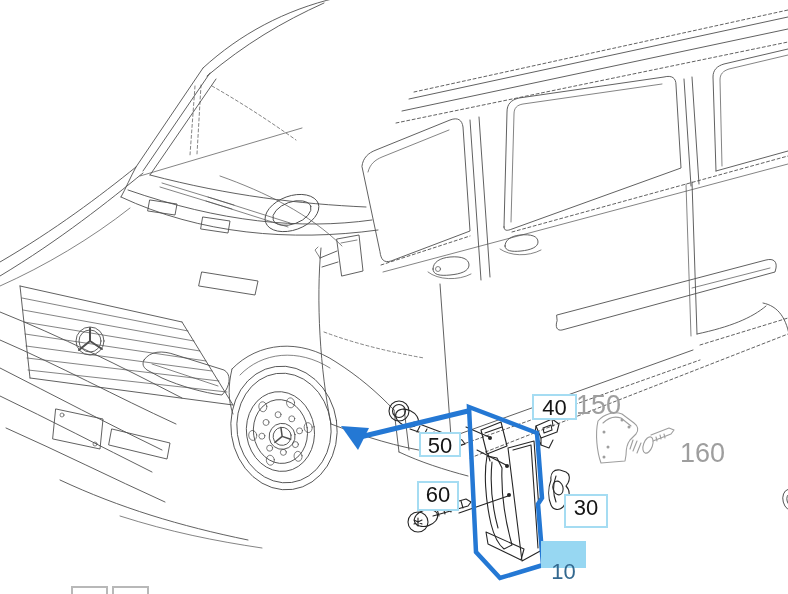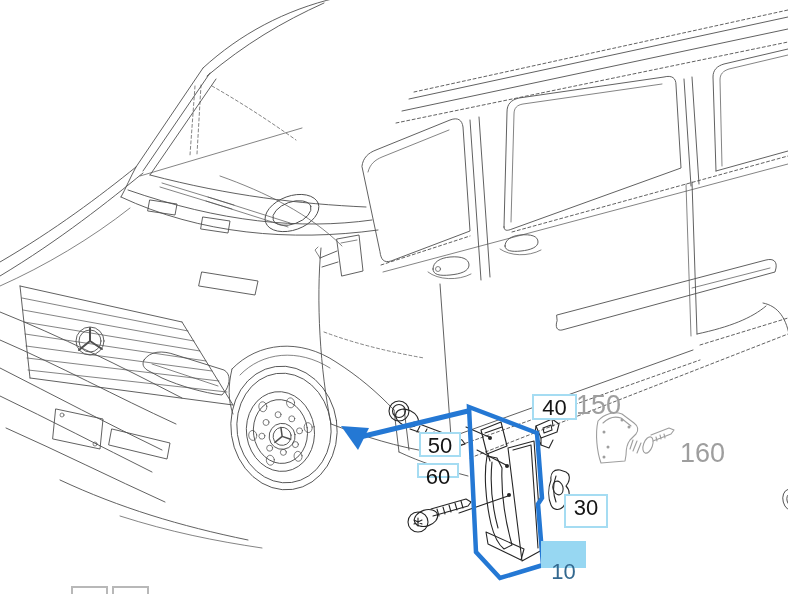--- a/index.html
+++ b/index.html
@@ -32,21 +32,21 @@
   .callout.muted{
     border:none;background:transparent;color:var(--muted-label,#9e9e9e);
     font-size:27px;line-height:27px;padding:0;
   }
   .callout.highlight{
     border:none;background:var(--highlight-bg,#97d7f2);
     color:var(--highlight-text,#33688f);padding-top:20px;
   }
   #c40{left:532px;top:394px;width:45px;height:26px;}
   #c50{left:419px;top:432px;width:42px;height:25px;}
-  #c60{left:417px;top:463px;width:42px;height:15px;}
+  #c60{left:417px;top:481px;width:42px;height:30px;}
   #c30{left:564px;top:494px;width:44px;height:34px;}
   #c10{left:541px;top:541px;width:45px;height:27px;}
   #c150{left:576px;top:392px;}
   #c160{left:680px;top:440px;}
 </style>
 </head>
 <body>
 
 <div class="stage">
 

